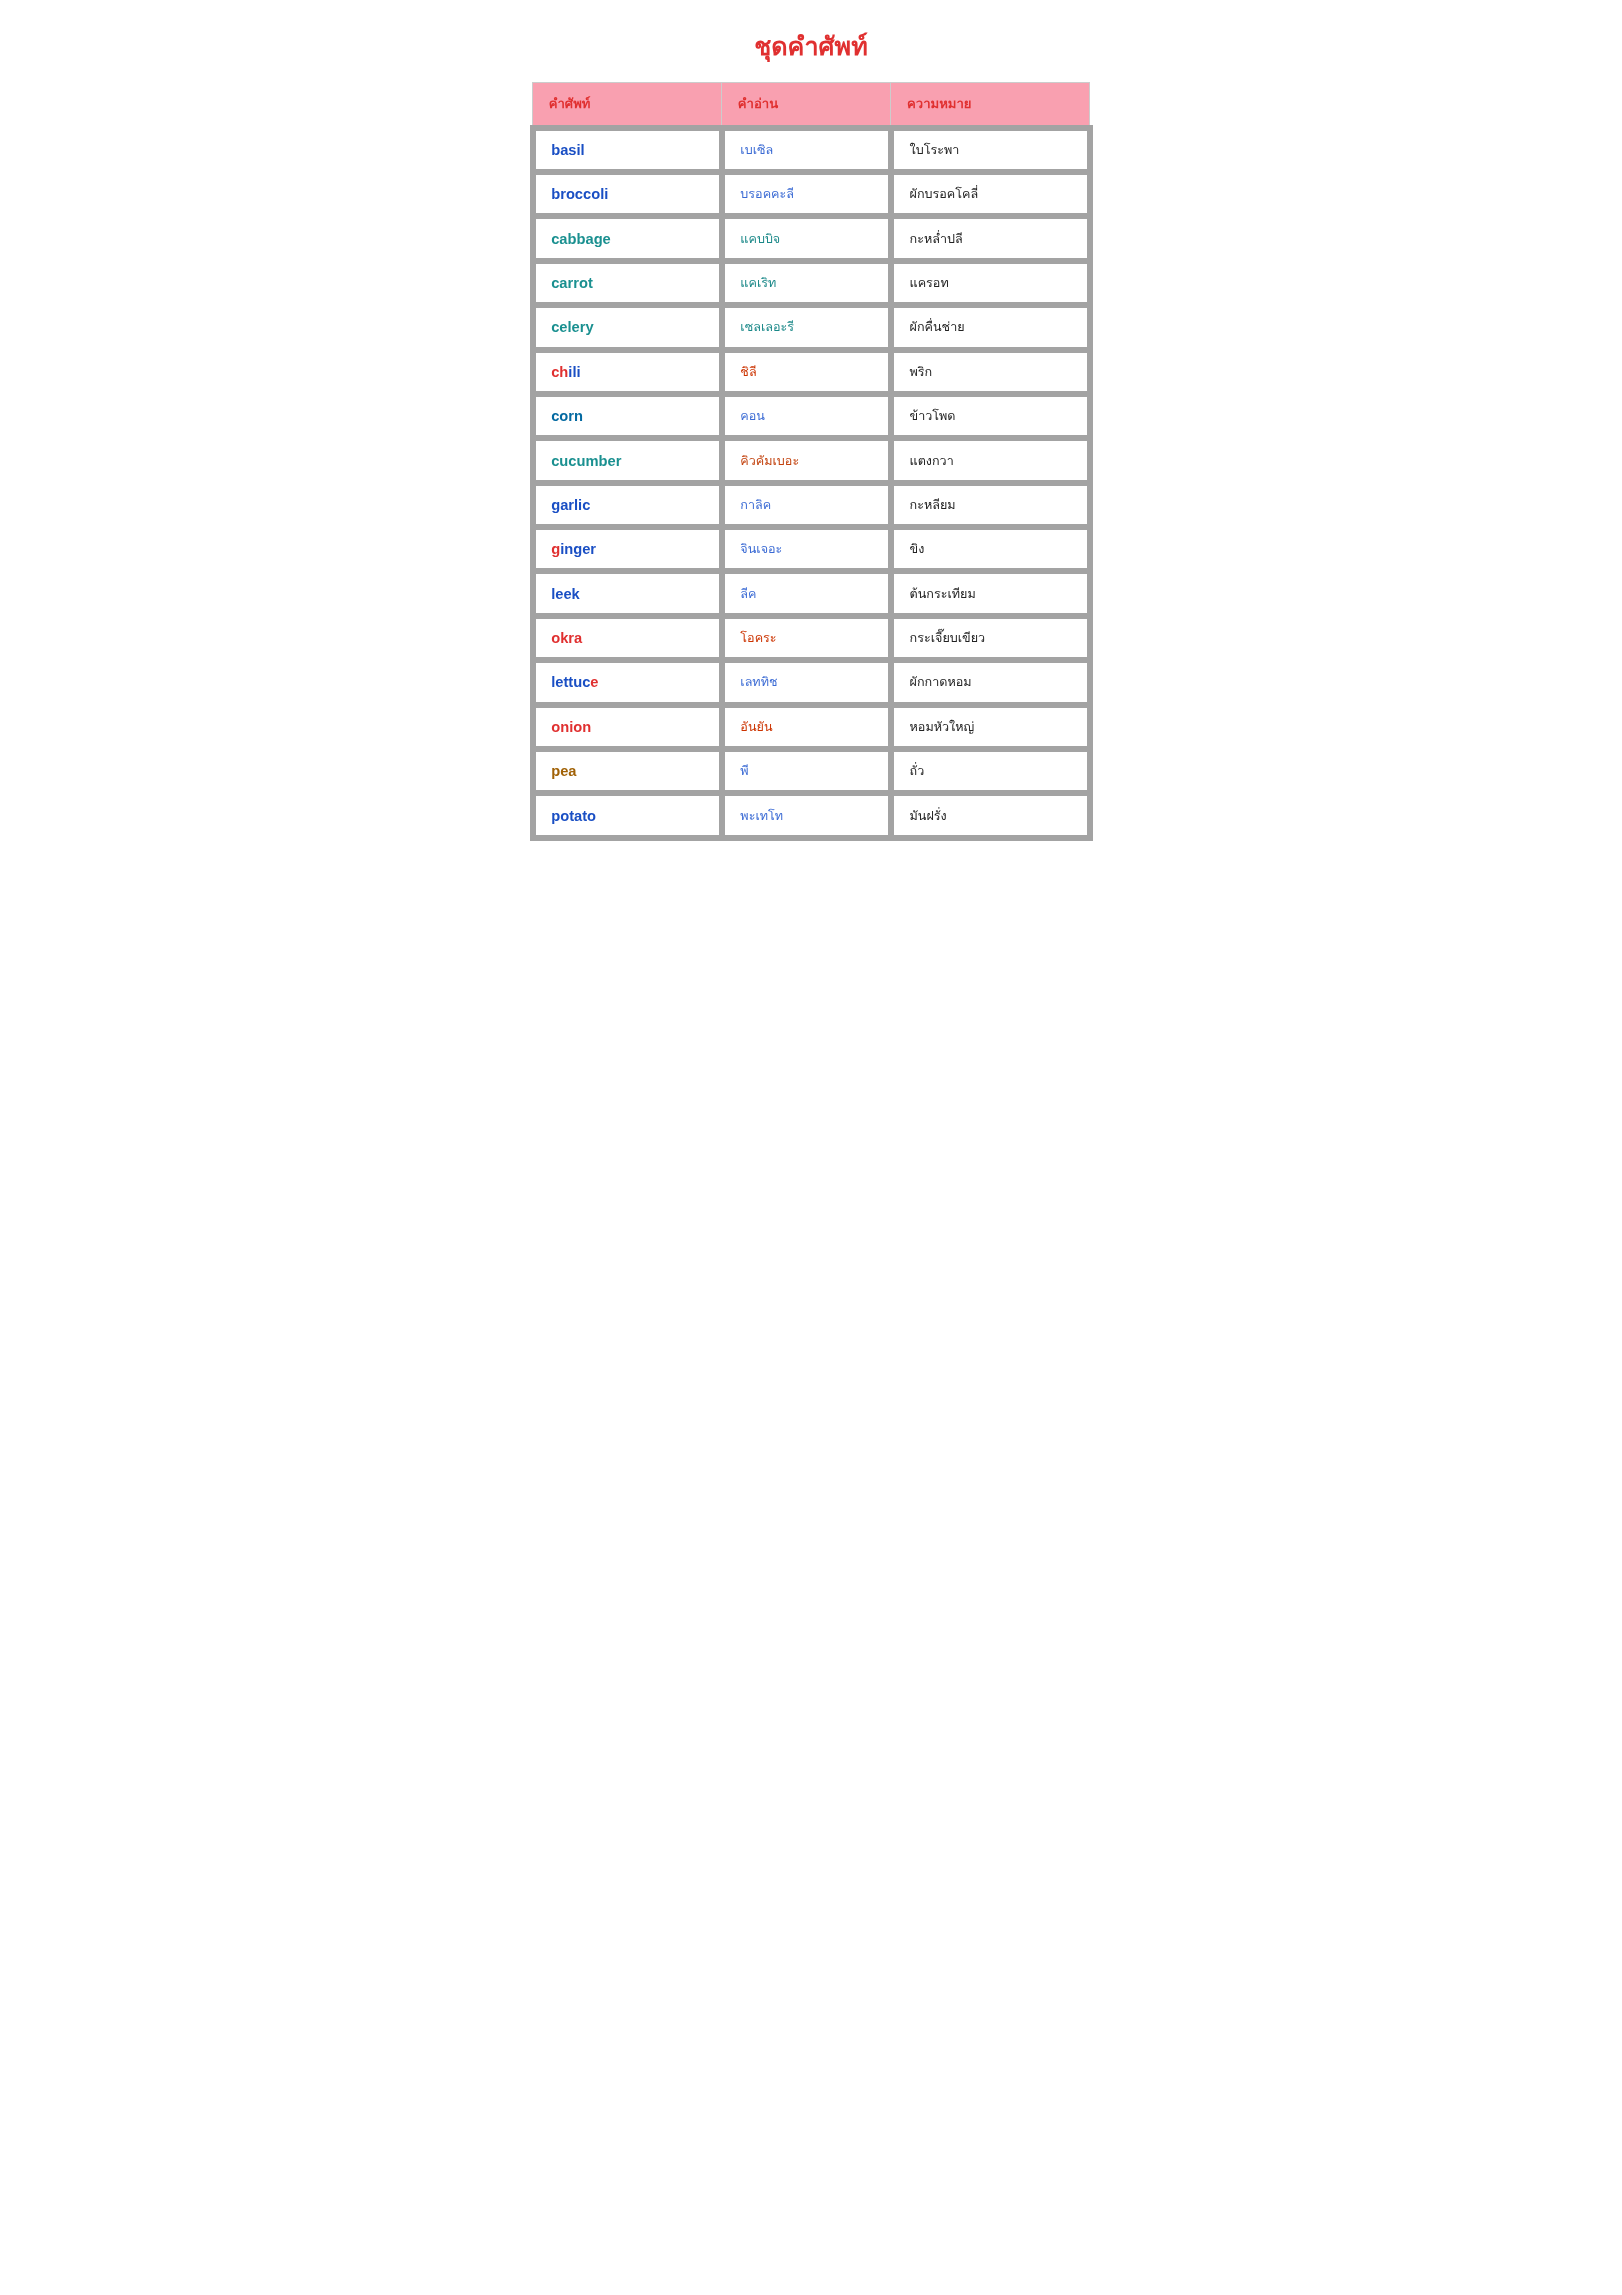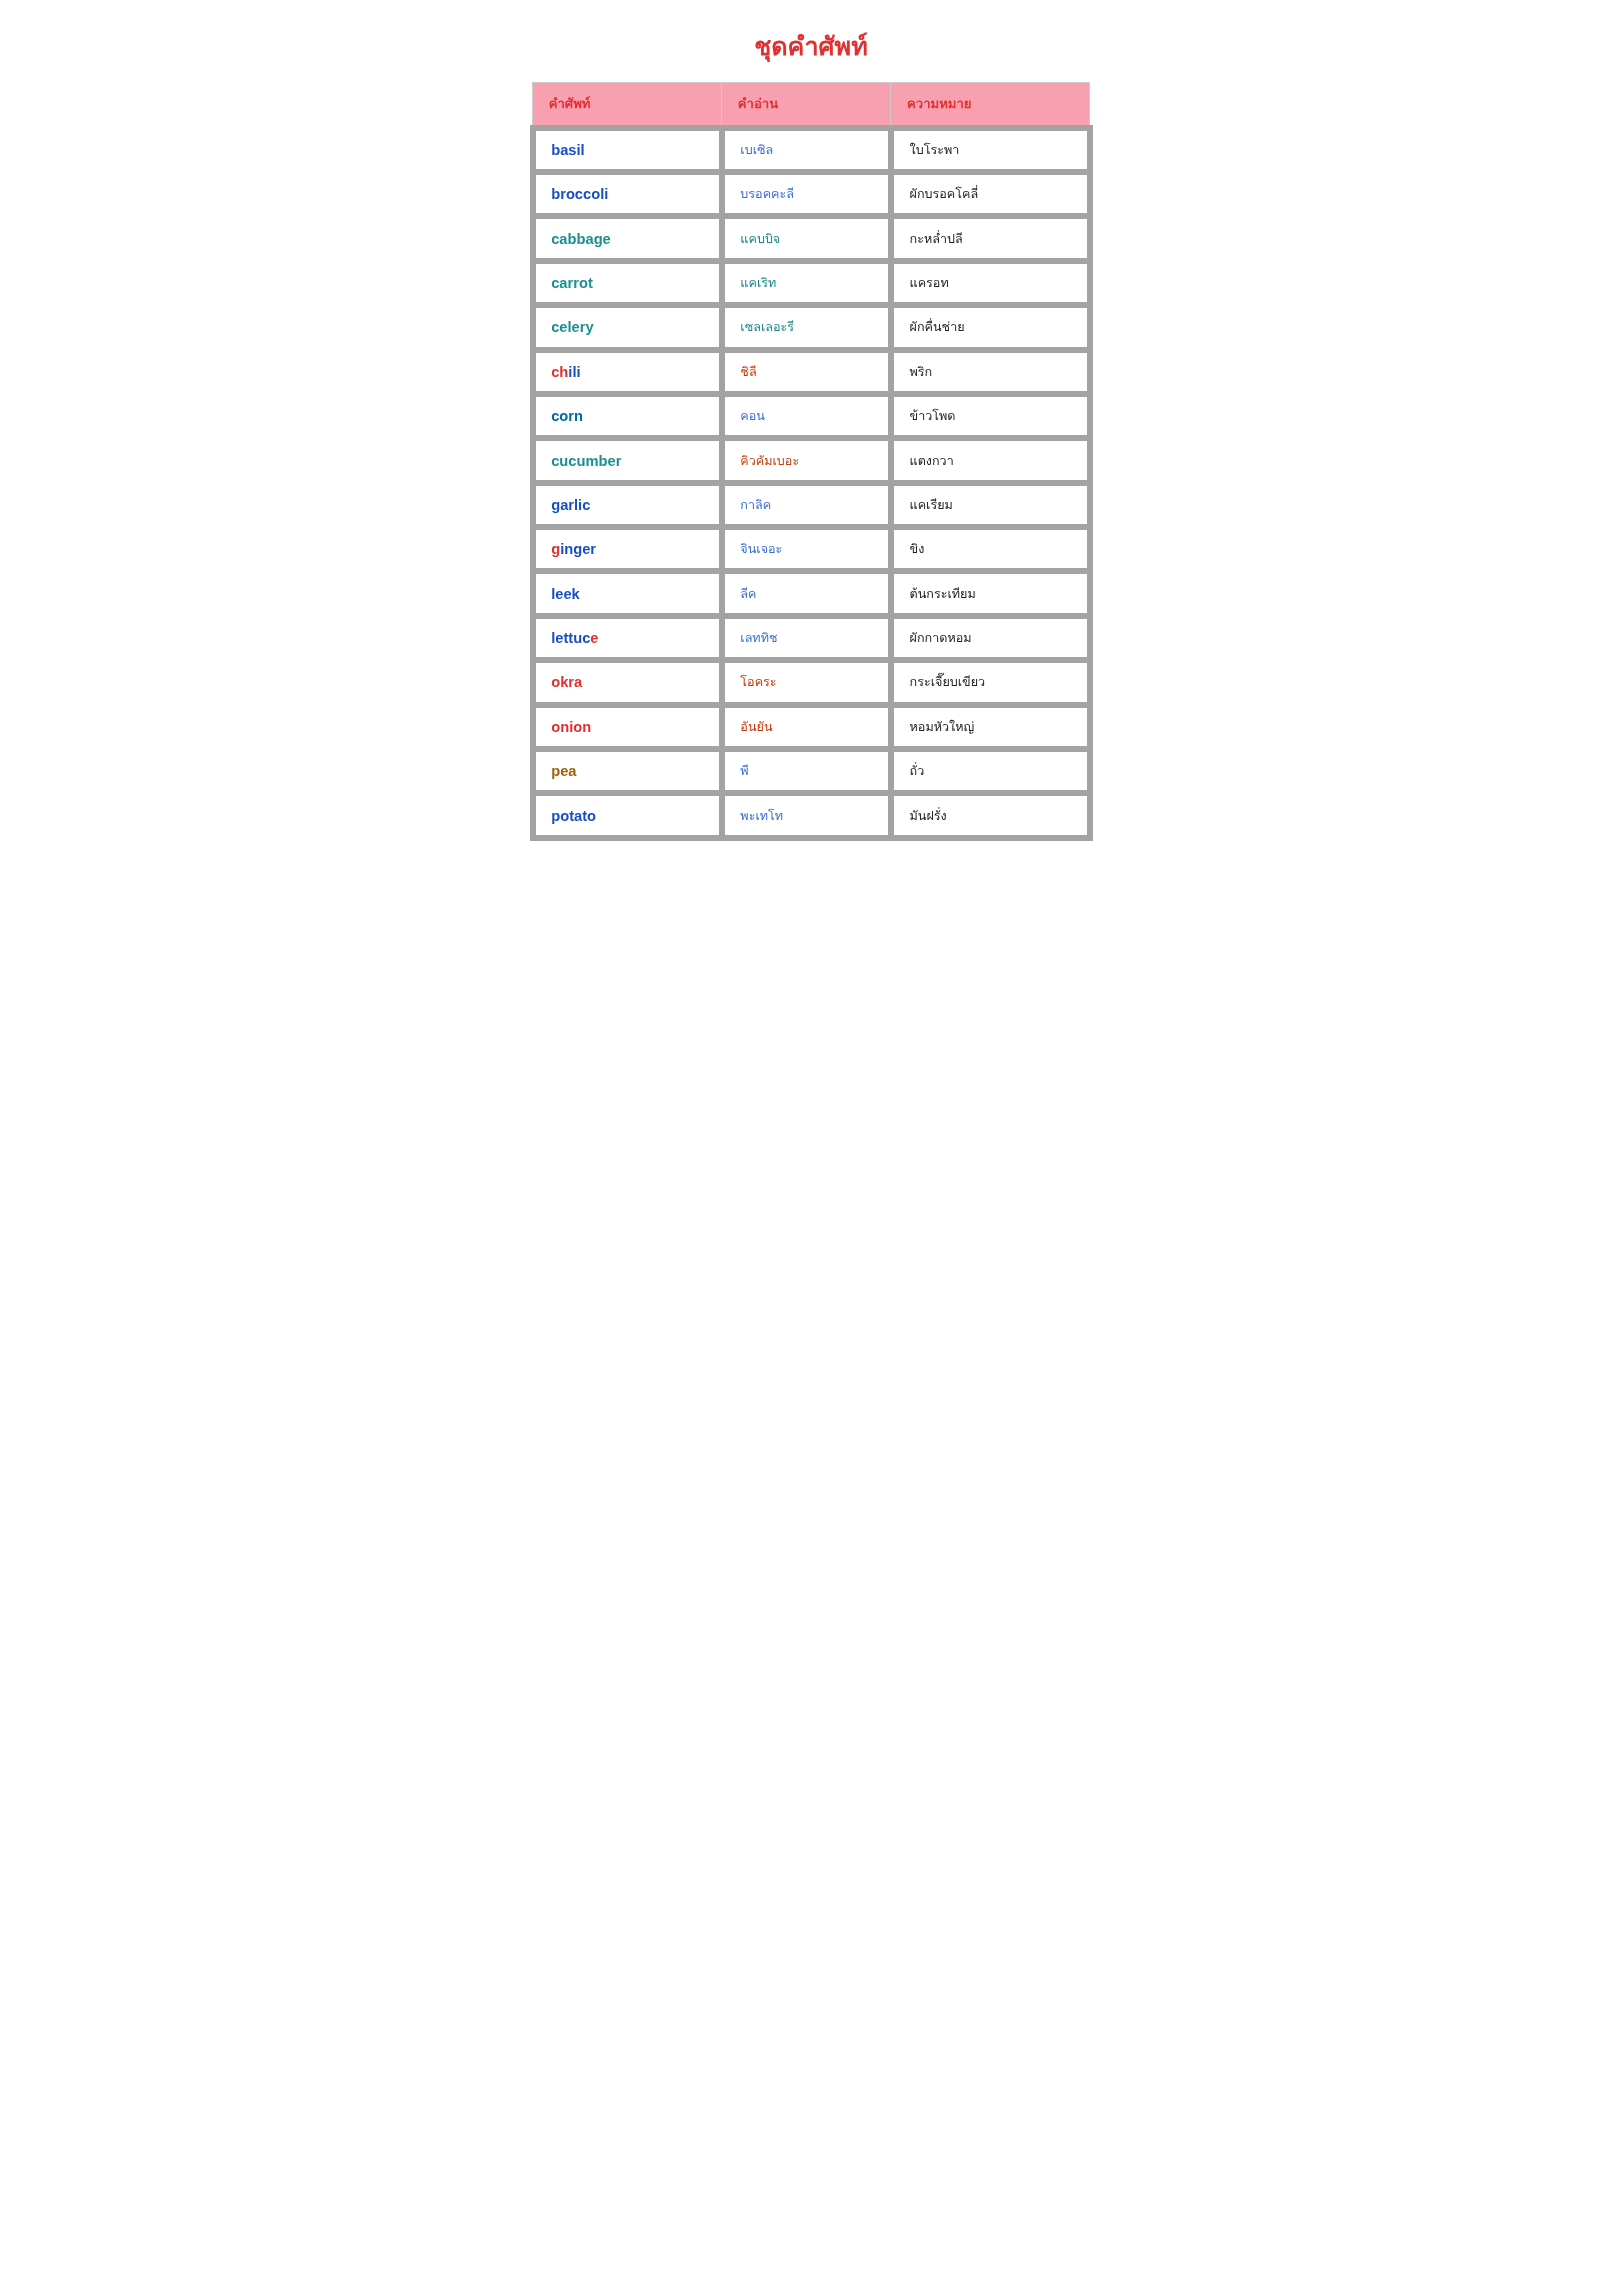--- a/index.html
+++ b/index.html
@@ -128,41 +128,41 @@
           <td class="meaning-cell" style="font-family: Tahoma, Arial, sans-serif;">ข้าวโพด</td>
         </tr>
         <tr>
           <td class="word-cell"><span style="color:#1a9090;">cucumber</span></td>
           <td class="pronunciation-cell"><span style="color:#c2410c; font-family: Tahoma, Arial, sans-serif;">คิวคัมเบอะ</span></td>
           <td class="meaning-cell" style="font-family: Tahoma, Arial, sans-serif;">แตงกวา</td>
         </tr>
         <tr>
           <td class="word-cell"><span style="color:#1a4fc4;">garlic</span></td>
           <td class="pronunciation-cell"><span style="color:#3a6ad4; font-family: Tahoma, Arial, sans-serif;">กาลิค</span></td>
-          <td class="meaning-cell" style="font-family: Tahoma, Arial, sans-serif;">แคเรียม</td>
+          <td class="meaning-cell" style="font-family: Tahoma, Arial, sans-serif;">กะหลียม</td>
         </tr>
         <tr>
           <td class="word-cell"><span style="color:#e03030;">g</span><span style="color:#1a4fc4;">inger</span></td>
           <td class="pronunciation-cell"><span style="color:#3a6ad4; font-family: Tahoma, Arial, sans-serif;">จินเจอะ</span></td>
           <td class="meaning-cell" style="font-family: Tahoma, Arial, sans-serif;">ขิง</td>
         </tr>
         <tr>
           <td class="word-cell"><span style="color:#1a4fc4;">leek</span></td>
           <td class="pronunciation-cell"><span style="color:#3a6ad4; font-family: Tahoma, Arial, sans-serif;">ลีค</span></td>
           <td class="meaning-cell" style="font-family: Tahoma, Arial, sans-serif;">ต้นกระเทียม</td>
         </tr>
         <tr>
+          <td class="word-cell"><span style="color:#e03030;">okra</span></td>
+          <td class="pronunciation-cell"><span style="color:#cc3300; font-family: Tahoma, Arial, sans-serif;">โอคระ</span></td>
+          <td class="meaning-cell" style="font-family: Tahoma, Arial, sans-serif;">กระเจี๊ยบเขียว</td>
+        </tr>
+        <tr>
           <td class="word-cell"><span style="color:#1a4fc4;">lettuc</span><span style="color:#e03030;">e</span></td>
           <td class="pronunciation-cell"><span style="color:#3a6ad4; font-family: Tahoma, Arial, sans-serif;">เลททิช</span></td>
           <td class="meaning-cell" style="font-family: Tahoma, Arial, sans-serif;">ผักกาดหอม</td>
-        </tr>
-        <tr>
-          <td class="word-cell"><span style="color:#e03030;">okra</span></td>
-          <td class="pronunciation-cell"><span style="color:#cc3300; font-family: Tahoma, Arial, sans-serif;">โอคระ</span></td>
-          <td class="meaning-cell" style="font-family: Tahoma, Arial, sans-serif;">กระเจี๊ยบเขียว</td>
         </tr>
         <tr>
           <td class="word-cell"><span style="color:#e03030;">onion</span></td>
           <td class="pronunciation-cell"><span style="color:#cc3300; font-family: Tahoma, Arial, sans-serif;">อันยัน</span></td>
           <td class="meaning-cell" style="font-family: Tahoma, Arial, sans-serif;">หอมหัวใหญ่</td>
         </tr>
         <tr>
           <td class="word-cell"><span style="color:#a16207;">pea</span></td>
           <td class="pronunciation-cell"><span style="color:#3a6ad4; font-family: Tahoma, Arial, sans-serif;">พี</span></td>
           <td class="meaning-cell" style="font-family: Tahoma, Arial, sans-serif;">ถั่ว</td>

